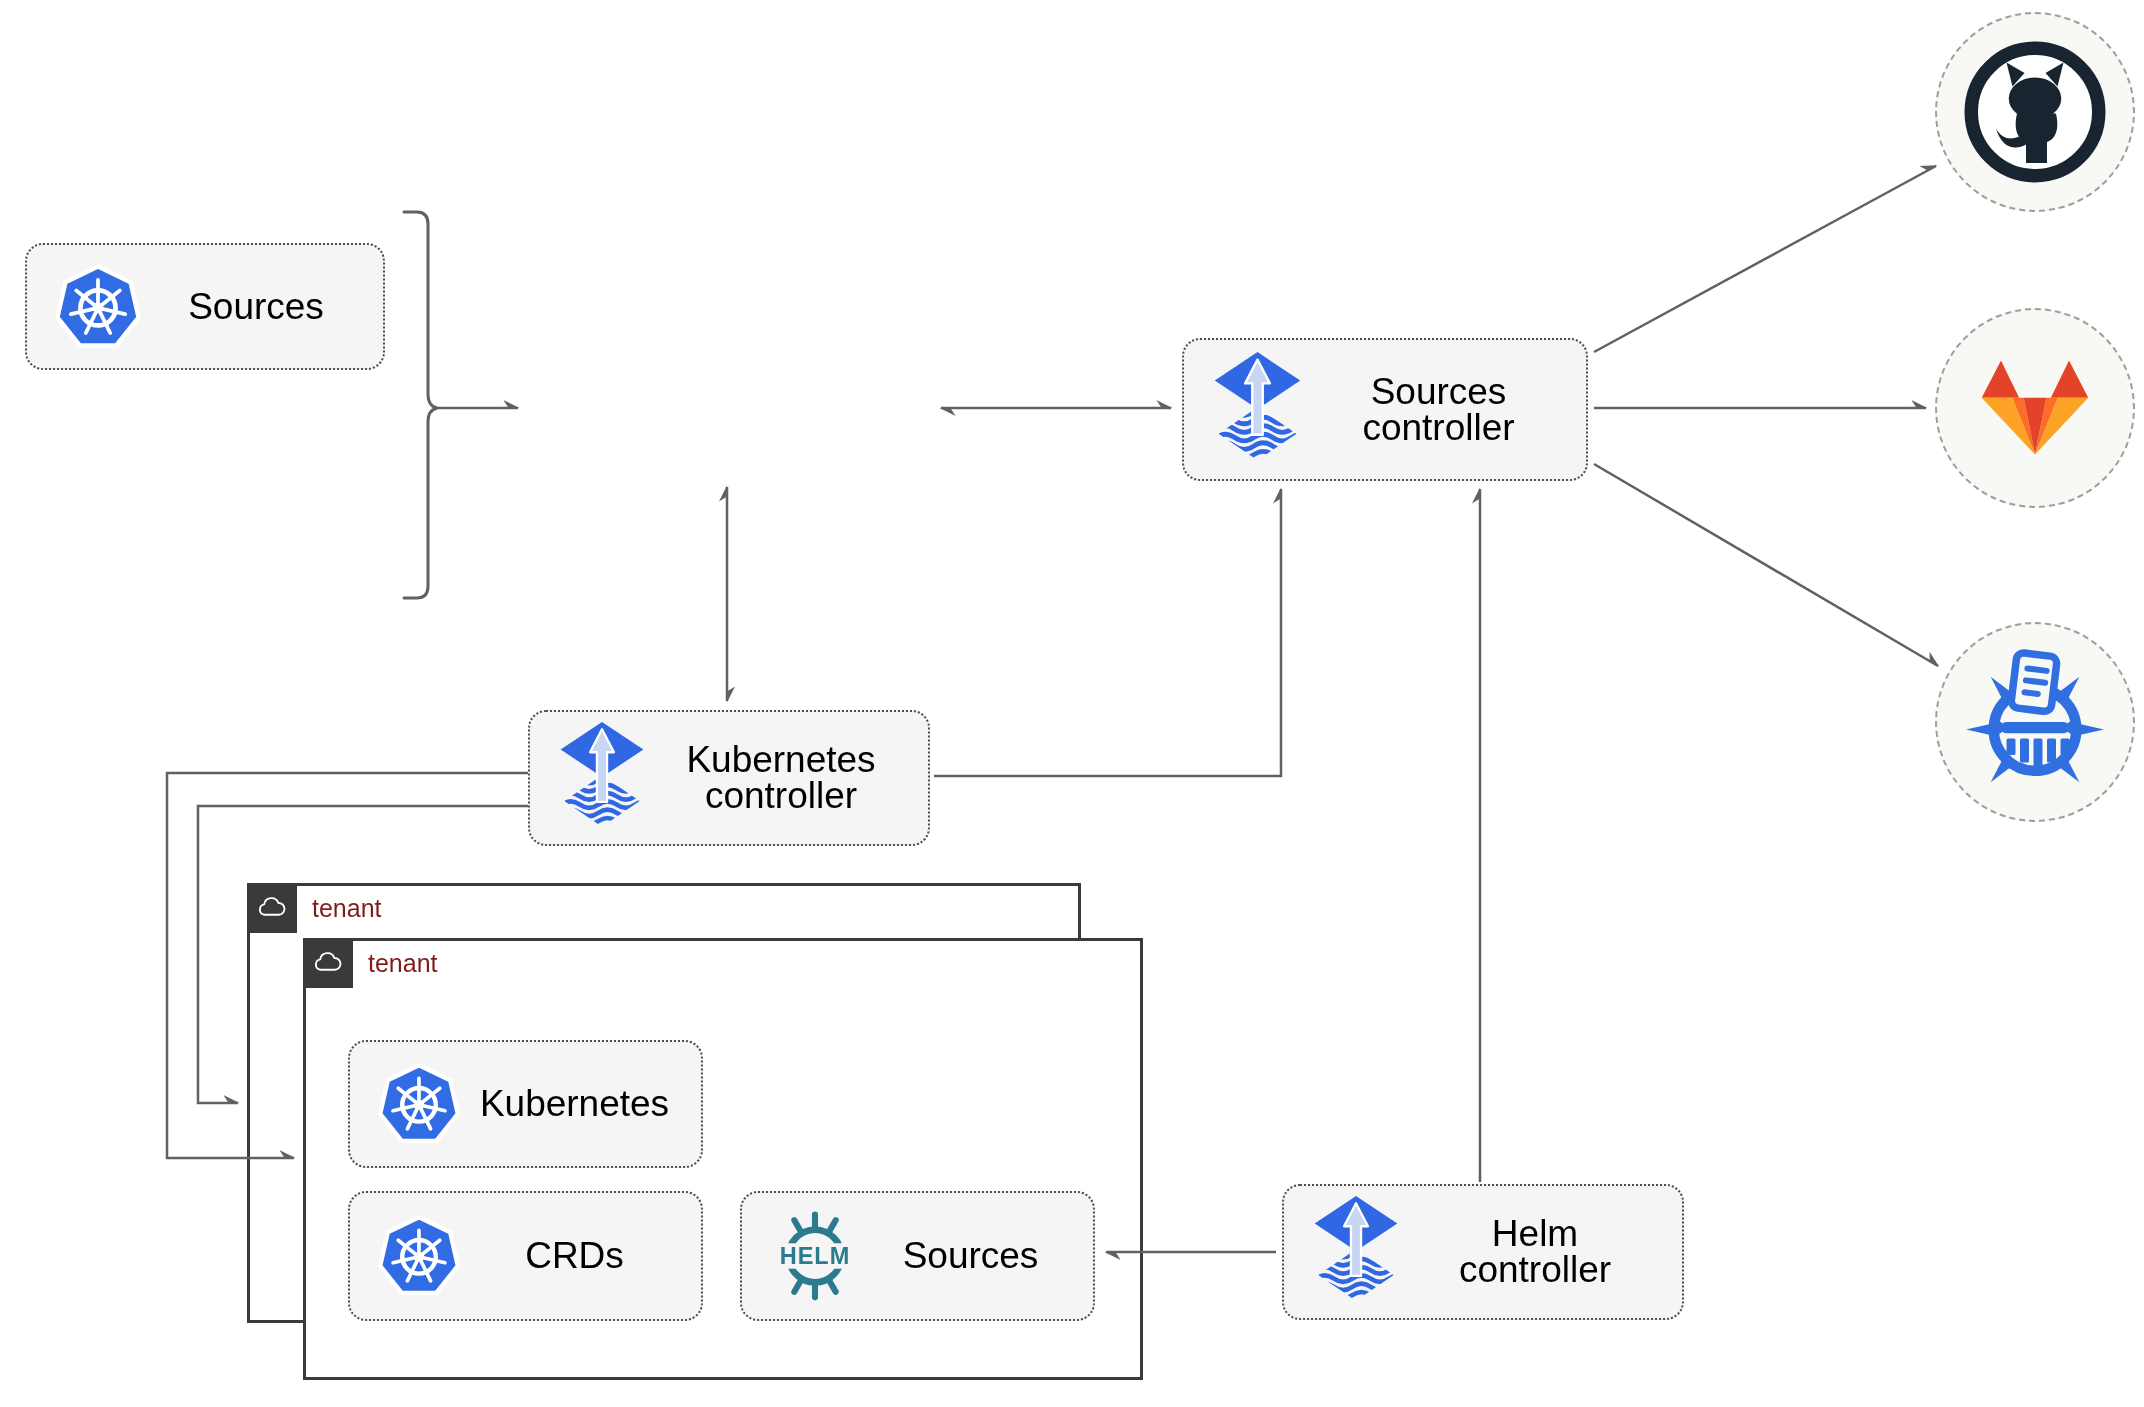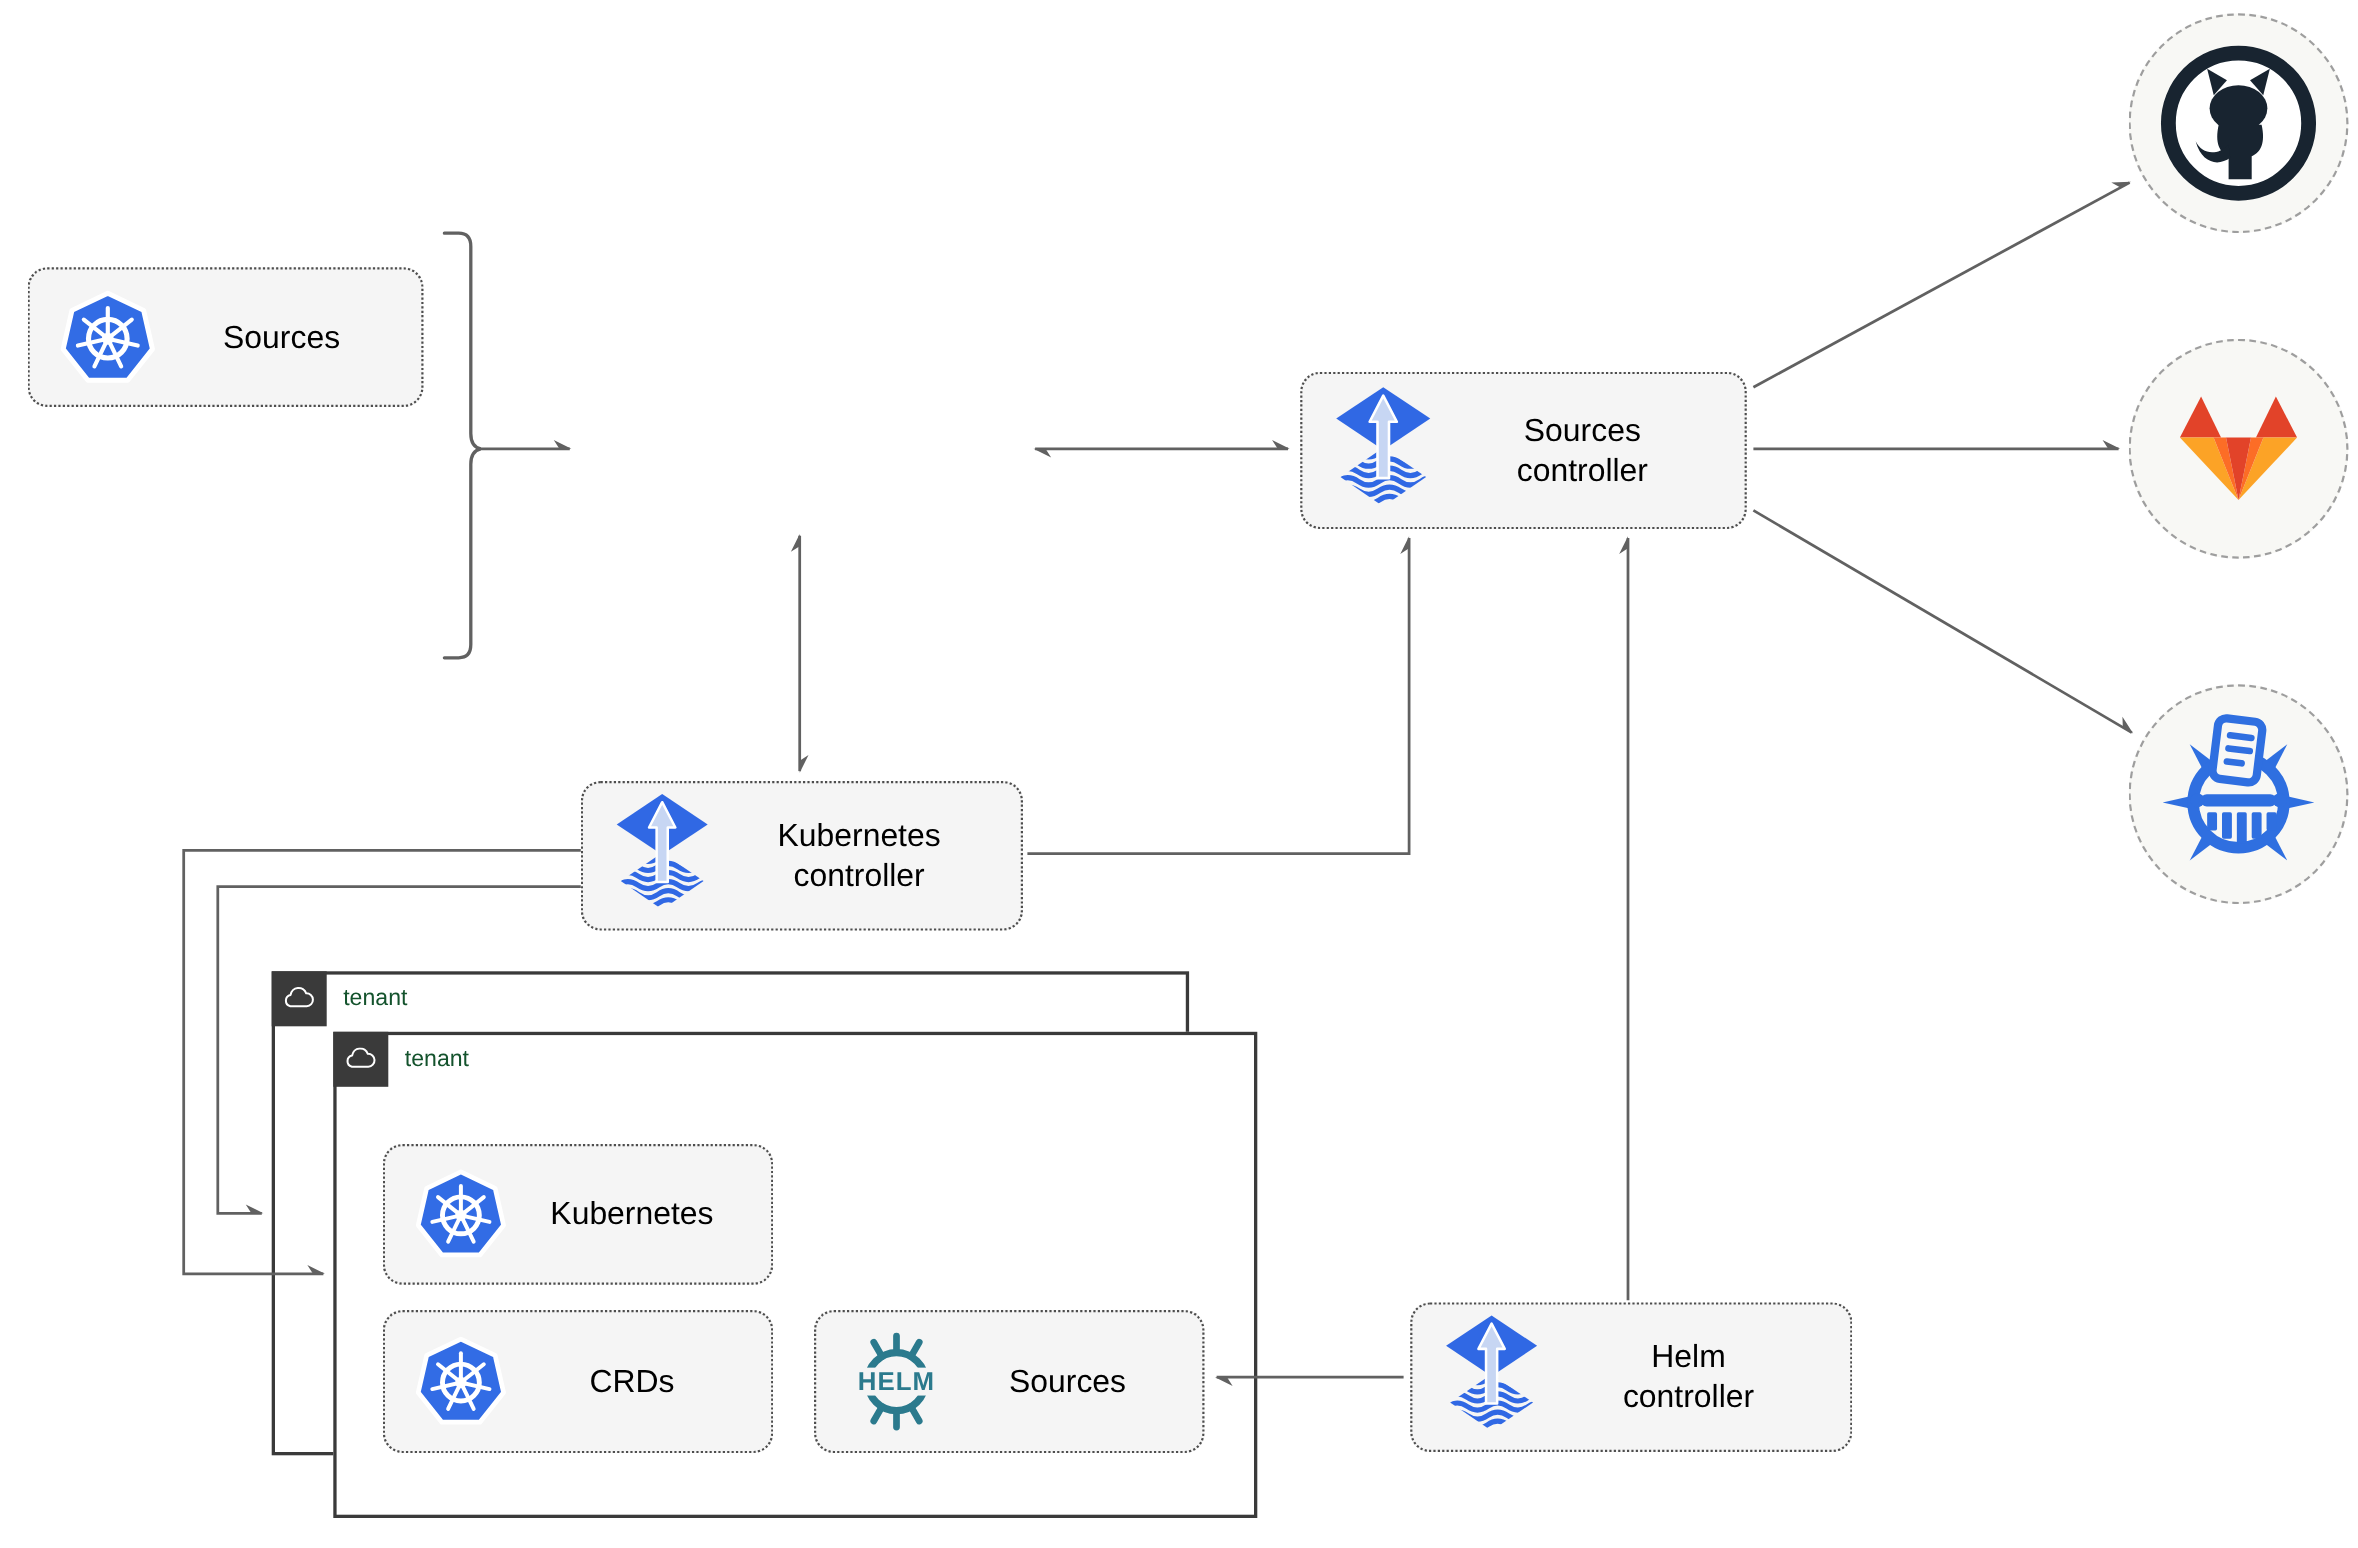--- a/index.html
+++ b/index.html
@@ -8,37 +8,37 @@
     font-family:"Liberation Sans", sans-serif;color:#000;overflow:hidden;
   }
   
   .node{
     position:absolute;display:flex;align-items:center;
     background:var(--c-boxbg);border:2px dotted var(--c-boxborder);
     border-radius:18px;box-sizing:border-box;z-index:3;
   }
   .node .ic{flex:0 0 auto;margin-left:26px;}
   .node-label{
-    flex:1;text-align:center;font-size:29px;line-height:36px;
+    flex:1;text-align:center;font-size:37px;line-height:36px;
     white-space:pre-line;padding-right:14px;
   }
   
   .tenant{
     position:absolute;background:#fff;border:3px solid var(--c-tenant);
     box-sizing:border-box;
   }
   .tenant-back{z-index:1;}
   .tenant-front{z-index:2;}
   .tenant-tab{
     position:absolute;left:-3px;top:-3px;width:50px;height:50px;
     background:var(--c-tenant);display:flex;align-items:center;justify-content:center;
   }
   .tenant-label{
     position:absolute;left:62px;top:-3px;height:50px;line-height:50px;
-    font-size:21px;color:#14532d;
+    font-size:25px;color:#7f1d1d;
   }
   
   .ext{
     position:absolute;width:200px;height:200px;border-radius:50%;
     background:var(--c-circlebg);border:2.5px dashed var(--c-circleborder);
     box-sizing:border-box;display:flex;align-items:center;justify-content:center;z-index:3;
   }
   
   .wires{position:absolute;left:0;top:0;z-index:5;pointer-events:none;}
   .wire{stroke:var(--c-line);stroke-width:2.5;fill:none;}

